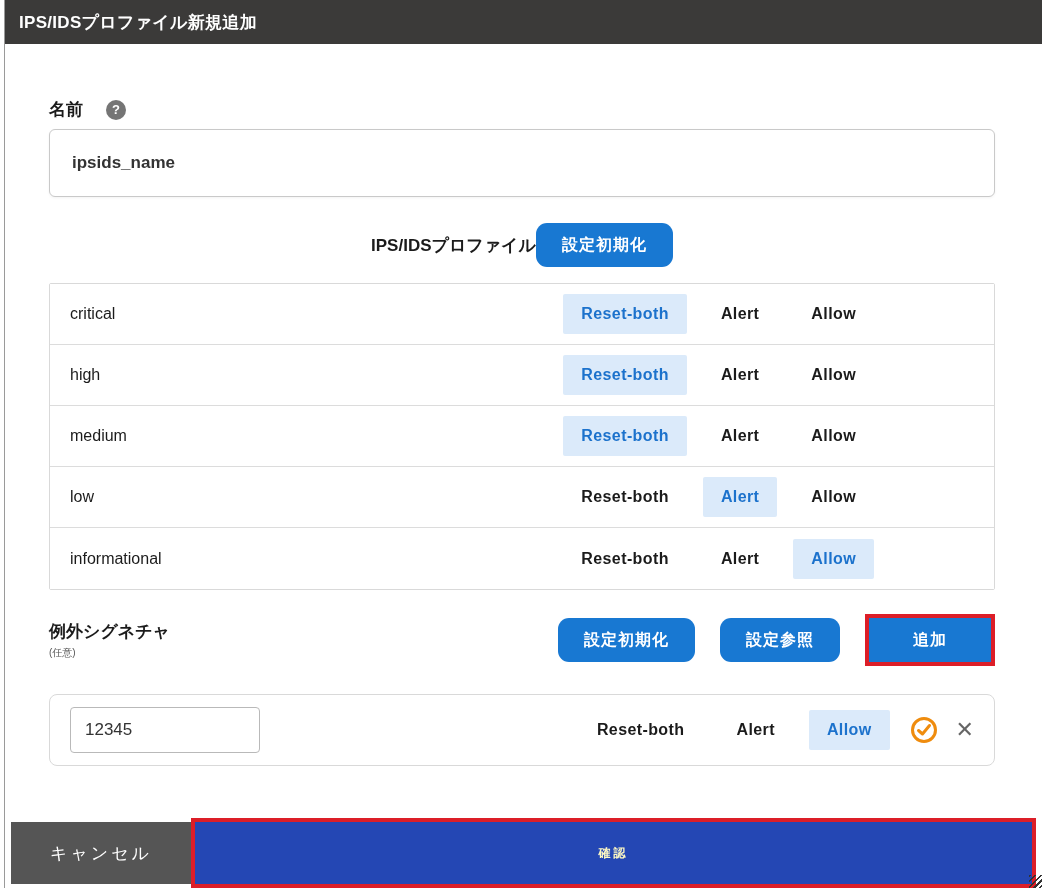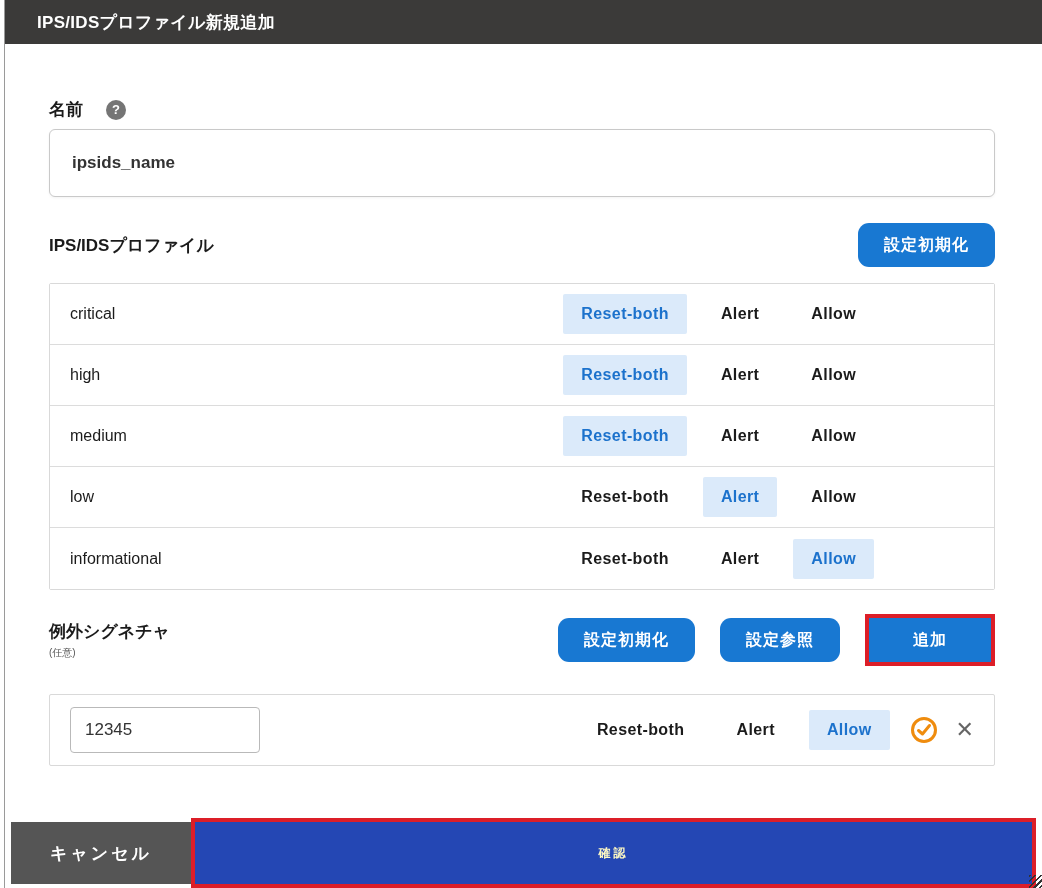--- a/index.html
+++ b/index.html
@@ -6,38 +6,38 @@
   html,body { width:1042px; height:888px; }
   body {
     font-family: "Liberation Sans", "DejaVu Sans", sans-serif;
     background:#fff; position:relative; overflow:hidden;
   }
   .page { position:absolute; top:0; bottom:0; left:4px; right:0;
           border-left:1px solid #9a9a9a; background:#fff; }
 
   
   .titlebar { height:44px; background:#3b3a39; color:#fff; display:flex;
-              align-items:center; padding-left:32px; font-size:17px; font-weight:700;
+              align-items:center; padding-left:14px; font-size:17px; font-weight:700;
               letter-spacing:.3px; }
 
   
   .content { padding:0 47px 0 44px; }
 
   .field-label-row { margin-top:54px; display:flex; align-items:center; gap:23px; }
   .bold-label { font-size:17px; font-weight:700; color:#1b1b1b; }
   .help-icon { width:20px; height:20px; border-radius:50%; background:#757575; color:#fff;
                font-size:13px; font-weight:700; display:flex; align-items:center;
                justify-content:center; cursor:pointer; }
 
   .name-input { margin-top:8px; width:100%; height:68px; border:1px solid #c9c9c9;
                 border-radius:6px; padding:0 22px; font-size:17px; color:#333;
                 box-shadow:0 1px 3px rgba(0,0,0,.05); outline:none;font-weight:bold; }
 
   .section-row { margin-top:26px; display:flex; align-items:center;
-                 justify-content:space-between; }
+                 justify-content:center; }
 
   .blue-btn { height:44px; background:#1878d2; color:#fff; font-weight:700; font-size:16px;
               border:none; border-radius:11px; padding:0 26px; cursor:pointer;
               letter-spacing:1px; font-family:inherit; }
 
   
   .sev-table { margin-top:16px; border:1px solid #d9d9d9; border-radius:2px; }
   .sev-row { height:61px; display:flex; align-items:center; padding:0 20px;
              border-bottom:1px solid #dcdcdc; background:#fff; }
   .sev-row:last-child { border-bottom:none;justify-content:center; }
@@ -49,34 +49,34 @@
   .opt.selected { background:#dbeafa; color:#1c72cc; }
 
   
   .exc-header { margin-top:24px; display:flex; justify-content:space-between;
                 align-items:center; }
   .optional-note { font-size:10px; color:#555; margin-top:3px; }
   .btn-row { display:flex; gap:25px; align-items:center; }
   .red-frame { border:4px solid #dc1e28; }
   .red-frame .blue-btn { border-radius:0; }
 
-  .exc-table { margin-top:28px; border:1px solid #d9d9d9; border-radius:2px; }
+  .exc-table { margin-top:28px; border:1px solid #d9d9d9; border-radius:8px; }
   .exc-row { height:70px; display:flex; align-items:center; padding:0 18px 0 20px; }
   .sig-input { width:190px; height:46px; border:1px solid #b9b9b9; border-radius:4px;
                padding:0 14px; font-size:17px; color:#333; outline:none; }
   .exc-row .opt-group { margin-right:6px; }
   .icon-group { display:flex; align-items:center; gap:16px; margin-left:14px; }
   .check-icon { width:28px; height:28px; display:block; cursor:pointer; }
   .close-icon { font-size:22px; color:#666; cursor:pointer; line-height:1;
                 font-weight:400; padding:2px; }
 
   
   .footer { position:absolute; left:0; right:0; bottom:0; height:70px; }
   .cancel-btn { position:absolute; left:6px; bottom:4px; width:180px; height:62px;
-                background:#555; color:#fff; font-size:17px; font-weight:700; border:none;
+                background:#555; color:#fff; font-size:17px; font-weight:400; border:none;
                 letter-spacing:3px; cursor:pointer; font-family:inherit; }
   .confirm-frame { position:absolute; left:186px; right:6px; top:0; bottom:0;
                    border:4px solid #dc1e28; }
   .confirm-btn { width:100%; height:100%; background:#2447b4; color:#fef9c3; font-size:12px;
                  font-weight:700; border:none; letter-spacing:3px; cursor:pointer;
                  font-family:Liberation Sans, sans-serif; }
   .resize-grip { position:absolute; right:0; bottom:0; width:13px; height:13px;
                  background:repeating-linear-gradient(135deg,#333 0 1.5px,transparent 1.5px 4px); }
 </style>
 </head>

